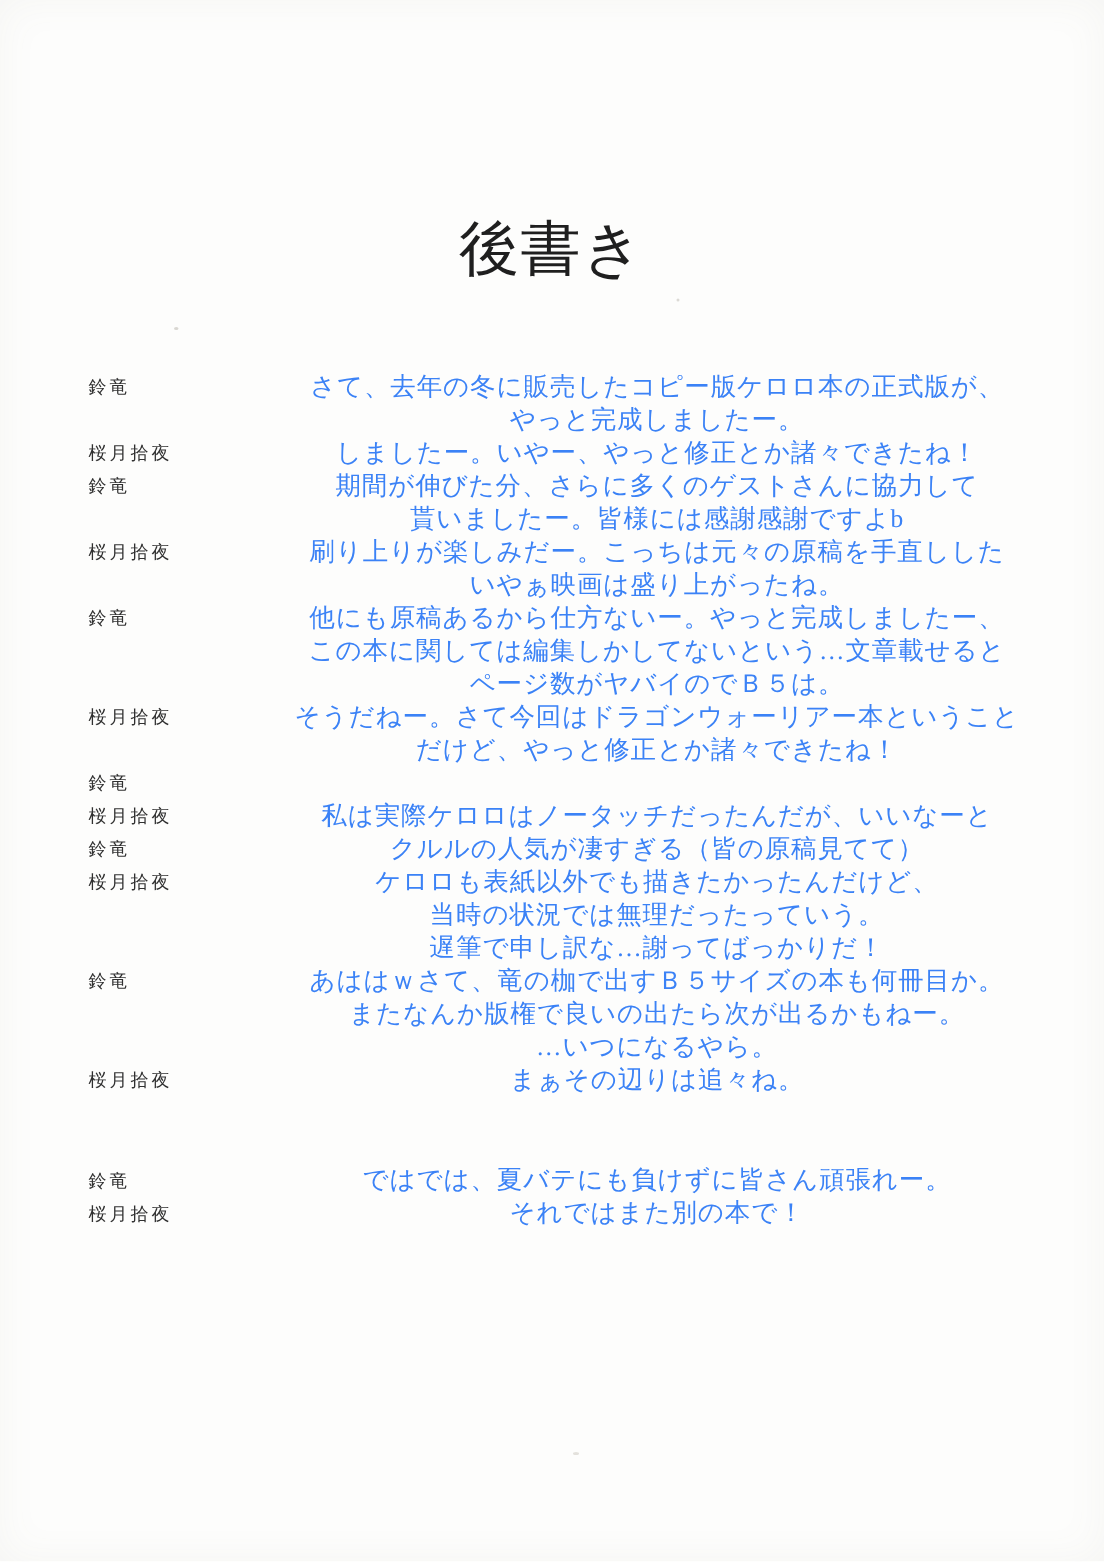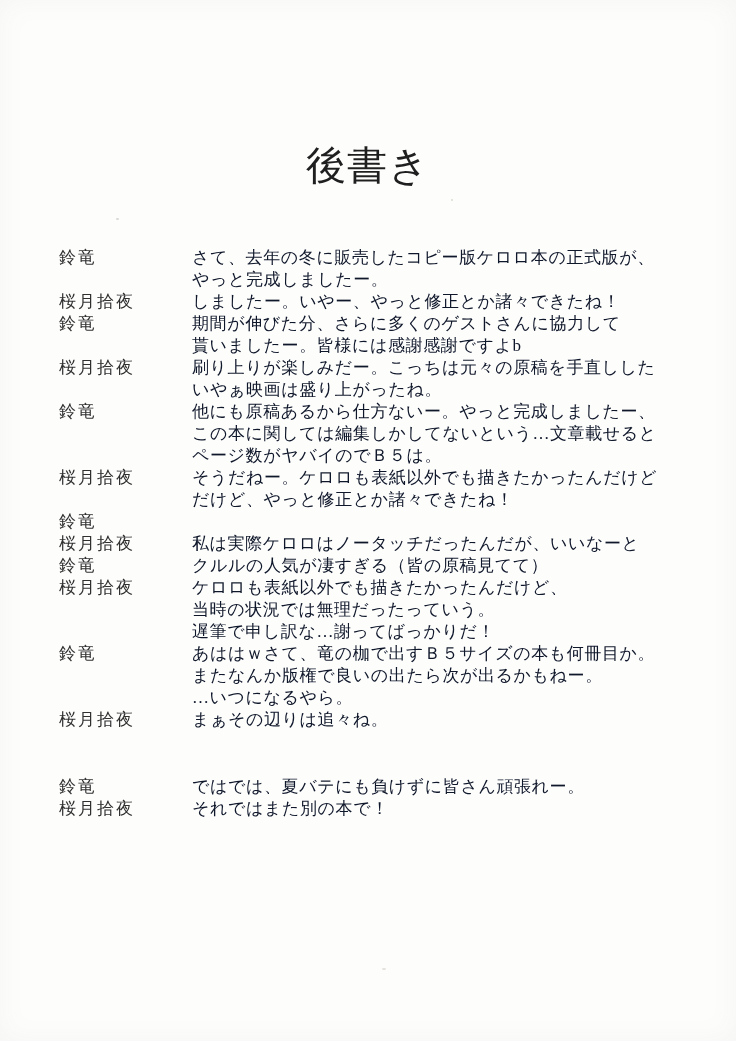--- a/index.html
+++ b/index.html
@@ -41,35 +41,36 @@
     top: 247px;
     left: 59px;
     width: 625px;
   }
   .entry {
     display: flex;
     align-items: flex-start;
   }
   .speaker {
     flex: 0 0 133px;
-    font-size: 17px;
+    font-size: 12px;
     line-height: 22px;
     letter-spacing: 2px;
     color: #303030;
     white-space: nowrap;
   }
   .lines {
     flex: 1;
   }
   .line {
     font-size: 17px;
     line-height: 22px;
     letter-spacing: 0.6px;
     white-space: nowrap;
-    color: #0f172a;
+    color: #3b82f6;
+    text-align: center;
   }
   .closing-group {
     margin-top: 45px;
   }
   .speck {
     position: absolute;
     border-radius: 50%;
     pointer-events: none;
   }
   .speck-1 { left: 116px; top: 218px; width: 3px; height: 2px; background: #d9d7d2; }
@@ -115,21 +116,21 @@
           <div class="speaker">鈴竜</div>
           <div class="lines">
             <div class="line">他にも原稿あるから仕方ないー。やっと完成しましたー、</div>
             <div class="line">この本に関しては編集しかしてないという…文章載せると</div>
             <div class="line">ページ数がヤバイのでＢ５は。</div>
           </div>
         </div>
         <div class="entry">
           <div class="speaker">桜月拾夜</div>
           <div class="lines">
-            <div class="line">そうだねー。ケロロも表紙以外でも描きたかったんだけど</div>
+            <div class="line">そうだねー。さて今回はドラゴンウォーリアー本ということ</div>
             <div class="line">だけど、やっと修正とか諸々できたね！</div>
           </div>
         </div>
         <div class="entry">
           <div class="speaker">鈴竜</div>
         </div>
         <div class="entry">
           <div class="speaker">桜月拾夜</div>
           <div class="lines">
             <div class="line">私は実際ケロロはノータッチだったんだが、いいなーと</div>

